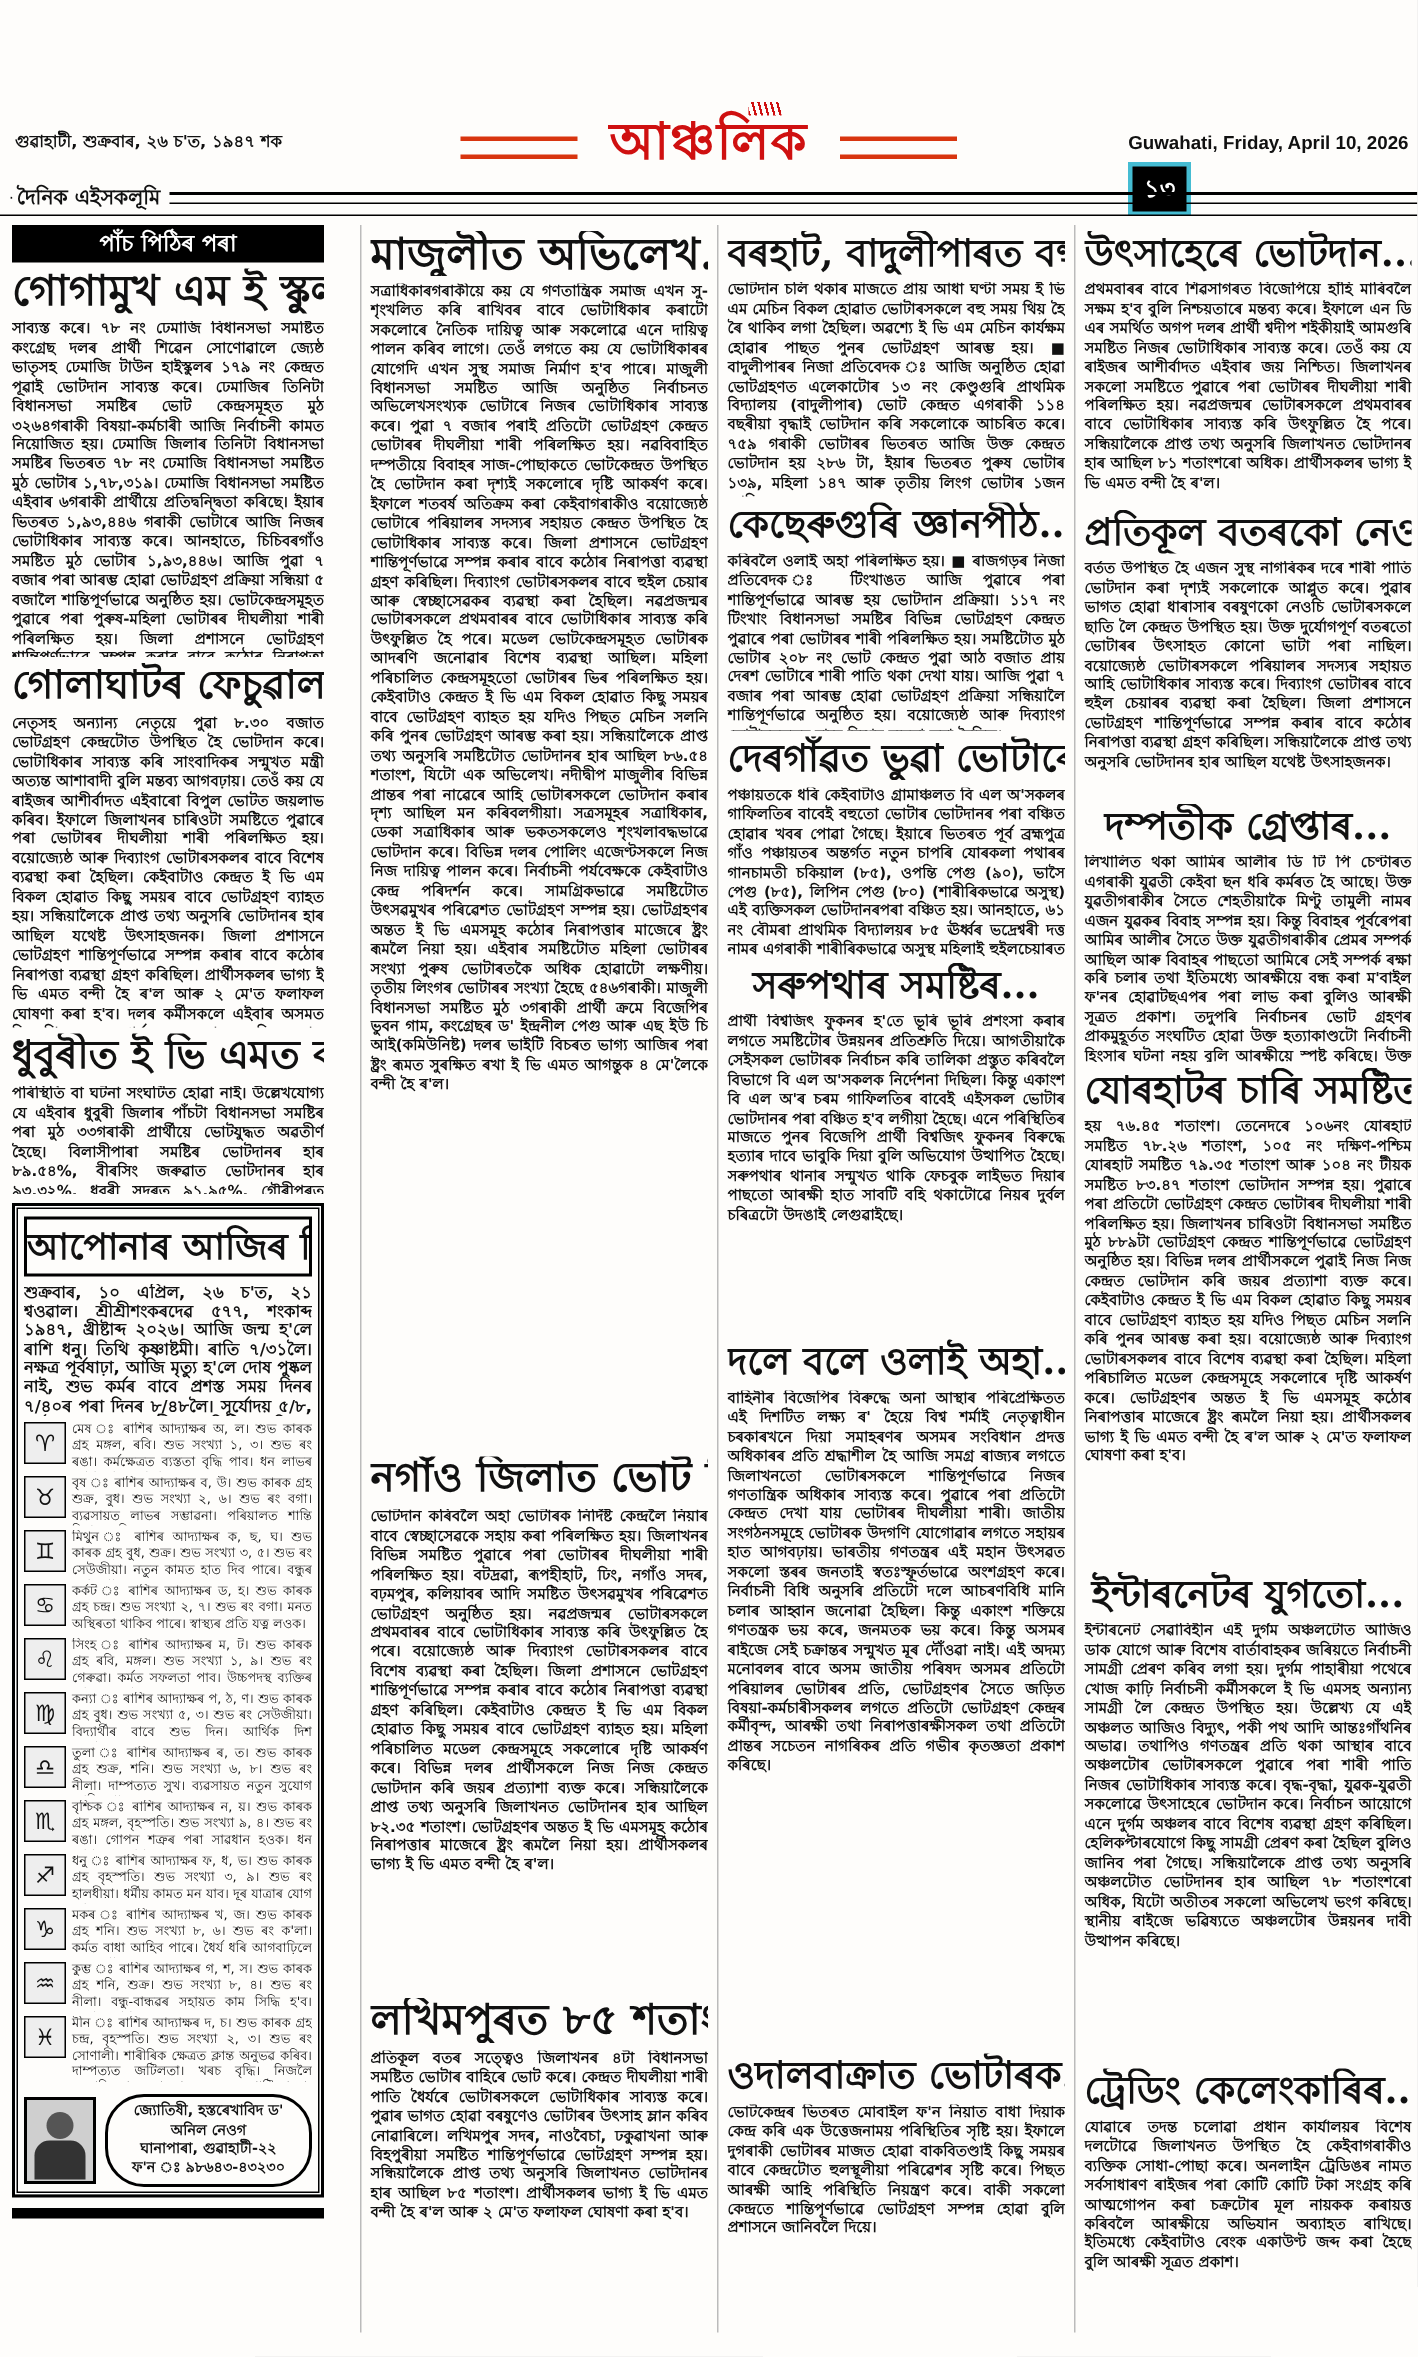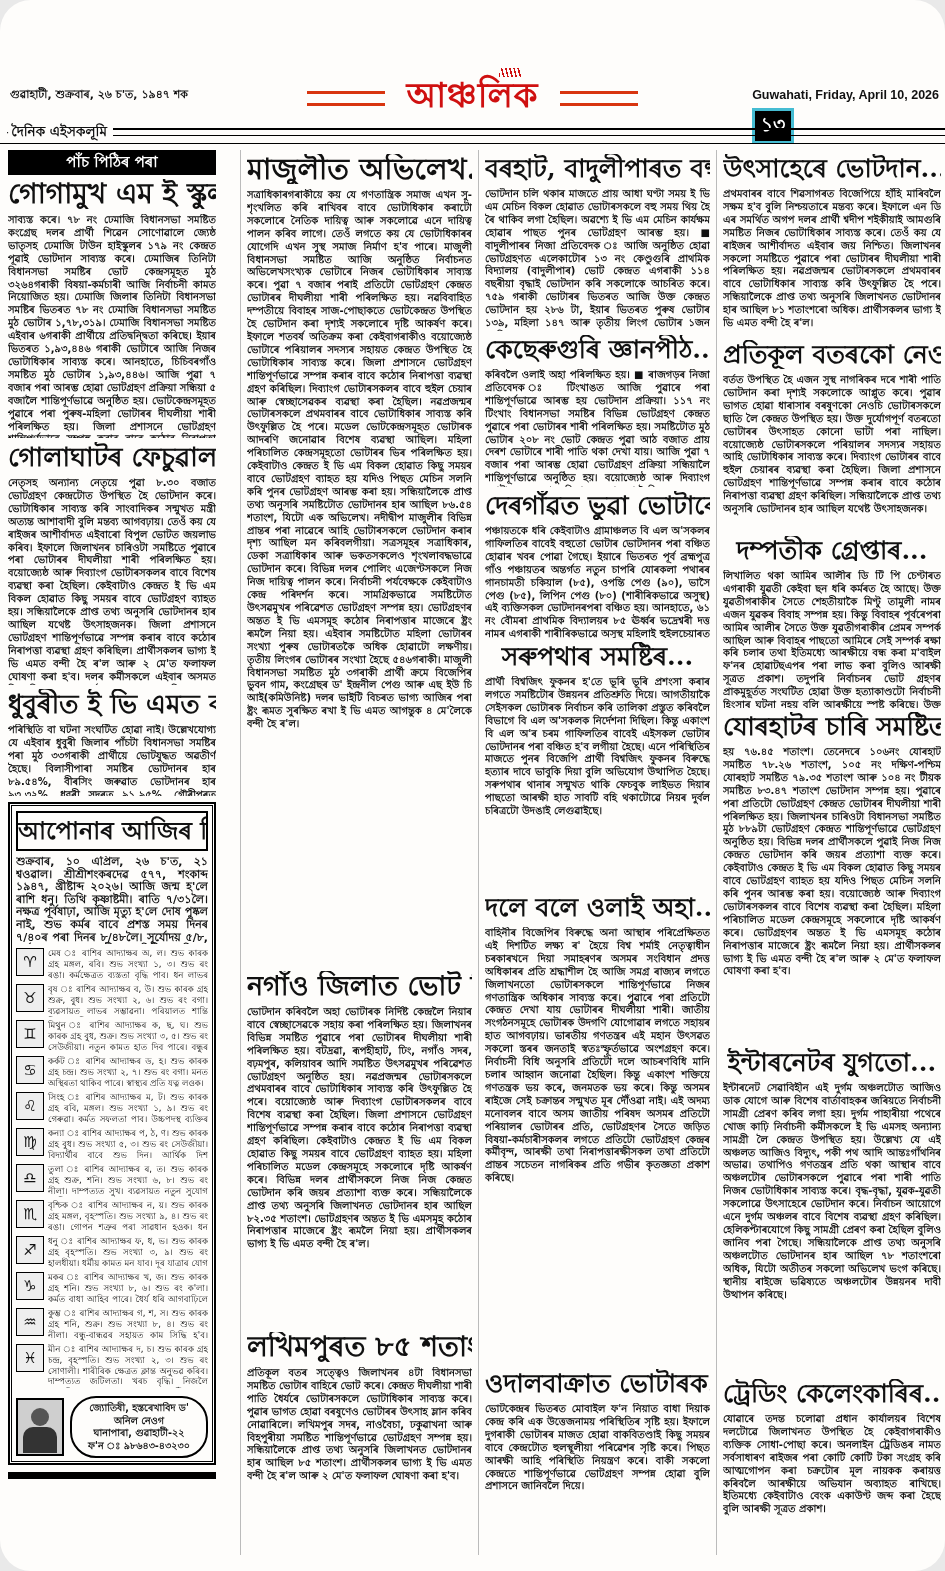--- a/index.html
+++ b/index.html
@@ -1,36 +1,36 @@
 <!DOCTYPE html>
 <html><head>
 <meta charset="utf-8">
 <style>
   html,body{margin:0;padding:0;background:#e9e9e9;}
   .page{
     width:945px;height:1571px;position:relative;margin:0 auto;
     background:#fefdfb;overflow:hidden;
-    font-family:"DejaVu Sans",sans-serif;color:#111;border-radius:31px;
+    font-family:"DejaVu Sans",sans-serif;color:#111;
   }
   
   .hdr{position:absolute;top:76px;left:0;width:945px;height:46px;}
   .hdr-left-date{position:absolute;left:10px;top:10px;font-size:11px;font-weight:bold;}
   .masthead{position:absolute;left:0;right:0;top:0;display:flex;align-items:center;justify-content:center;gap:21px;}
   .masthead-title{
     font-size:34px;font-weight:bold;color:#cf1010;
     font-family:"DejaVu Serif",serif;letter-spacing:1px;line-height:38px;position:relative;
   }
   .ornament{position:absolute;top:-8px;right:18px;width:22px;height:9px;
     background:repeating-linear-gradient(75deg,#cf1010 0 1.5px,transparent 1.5px 4px);}
   .mast-rule{width:78px;height:9px;border-top:3px solid #d8350f;border-bottom:3px solid #d8350f;margin-top:6px;}
   .hdr-right{position:absolute;right:6px;top:6px;display:flex;align-items:flex-start;gap:6px;flex-direction:column;}
   .hdr-right-date{font-size:12.5px;font-weight:bold;margin-top:6px;font-family:"Liberation Sans",sans-serif;}
   .pagenum-box{
     width:36px;height:30px;background:#000;color:#fff;border:3px solid #45bcd2;
-    display:flex;align-items:center;justify-content:center;font-size:19px;font-weight:bold;
+    display:flex;align-items:center;justify-content:center;font-size:16px;font-weight:bold;
   }
   .paper-row{position:absolute;top:122px;left:0;width:945px;height:20px;display:flex;align-items:center;}
   .paper-dot{font-size:10px;margin-left:6px;margin-right:2px;}
   .paper-name{font-size:13.5px;font-weight:bold;white-space:nowrap;}
   .paper-rule{flex:1;height:5px;margin-left:6px;border-top:2px solid #000;border-bottom:1px solid #000;}
   .hdr-bottom-rule{position:absolute;top:143px;left:0;width:945px;border-top:1px solid #000;}
 
   
   .cols{position:absolute;top:150px;left:8px;width:933px;display:flex;}
   .col{box-sizing:border-box;}

